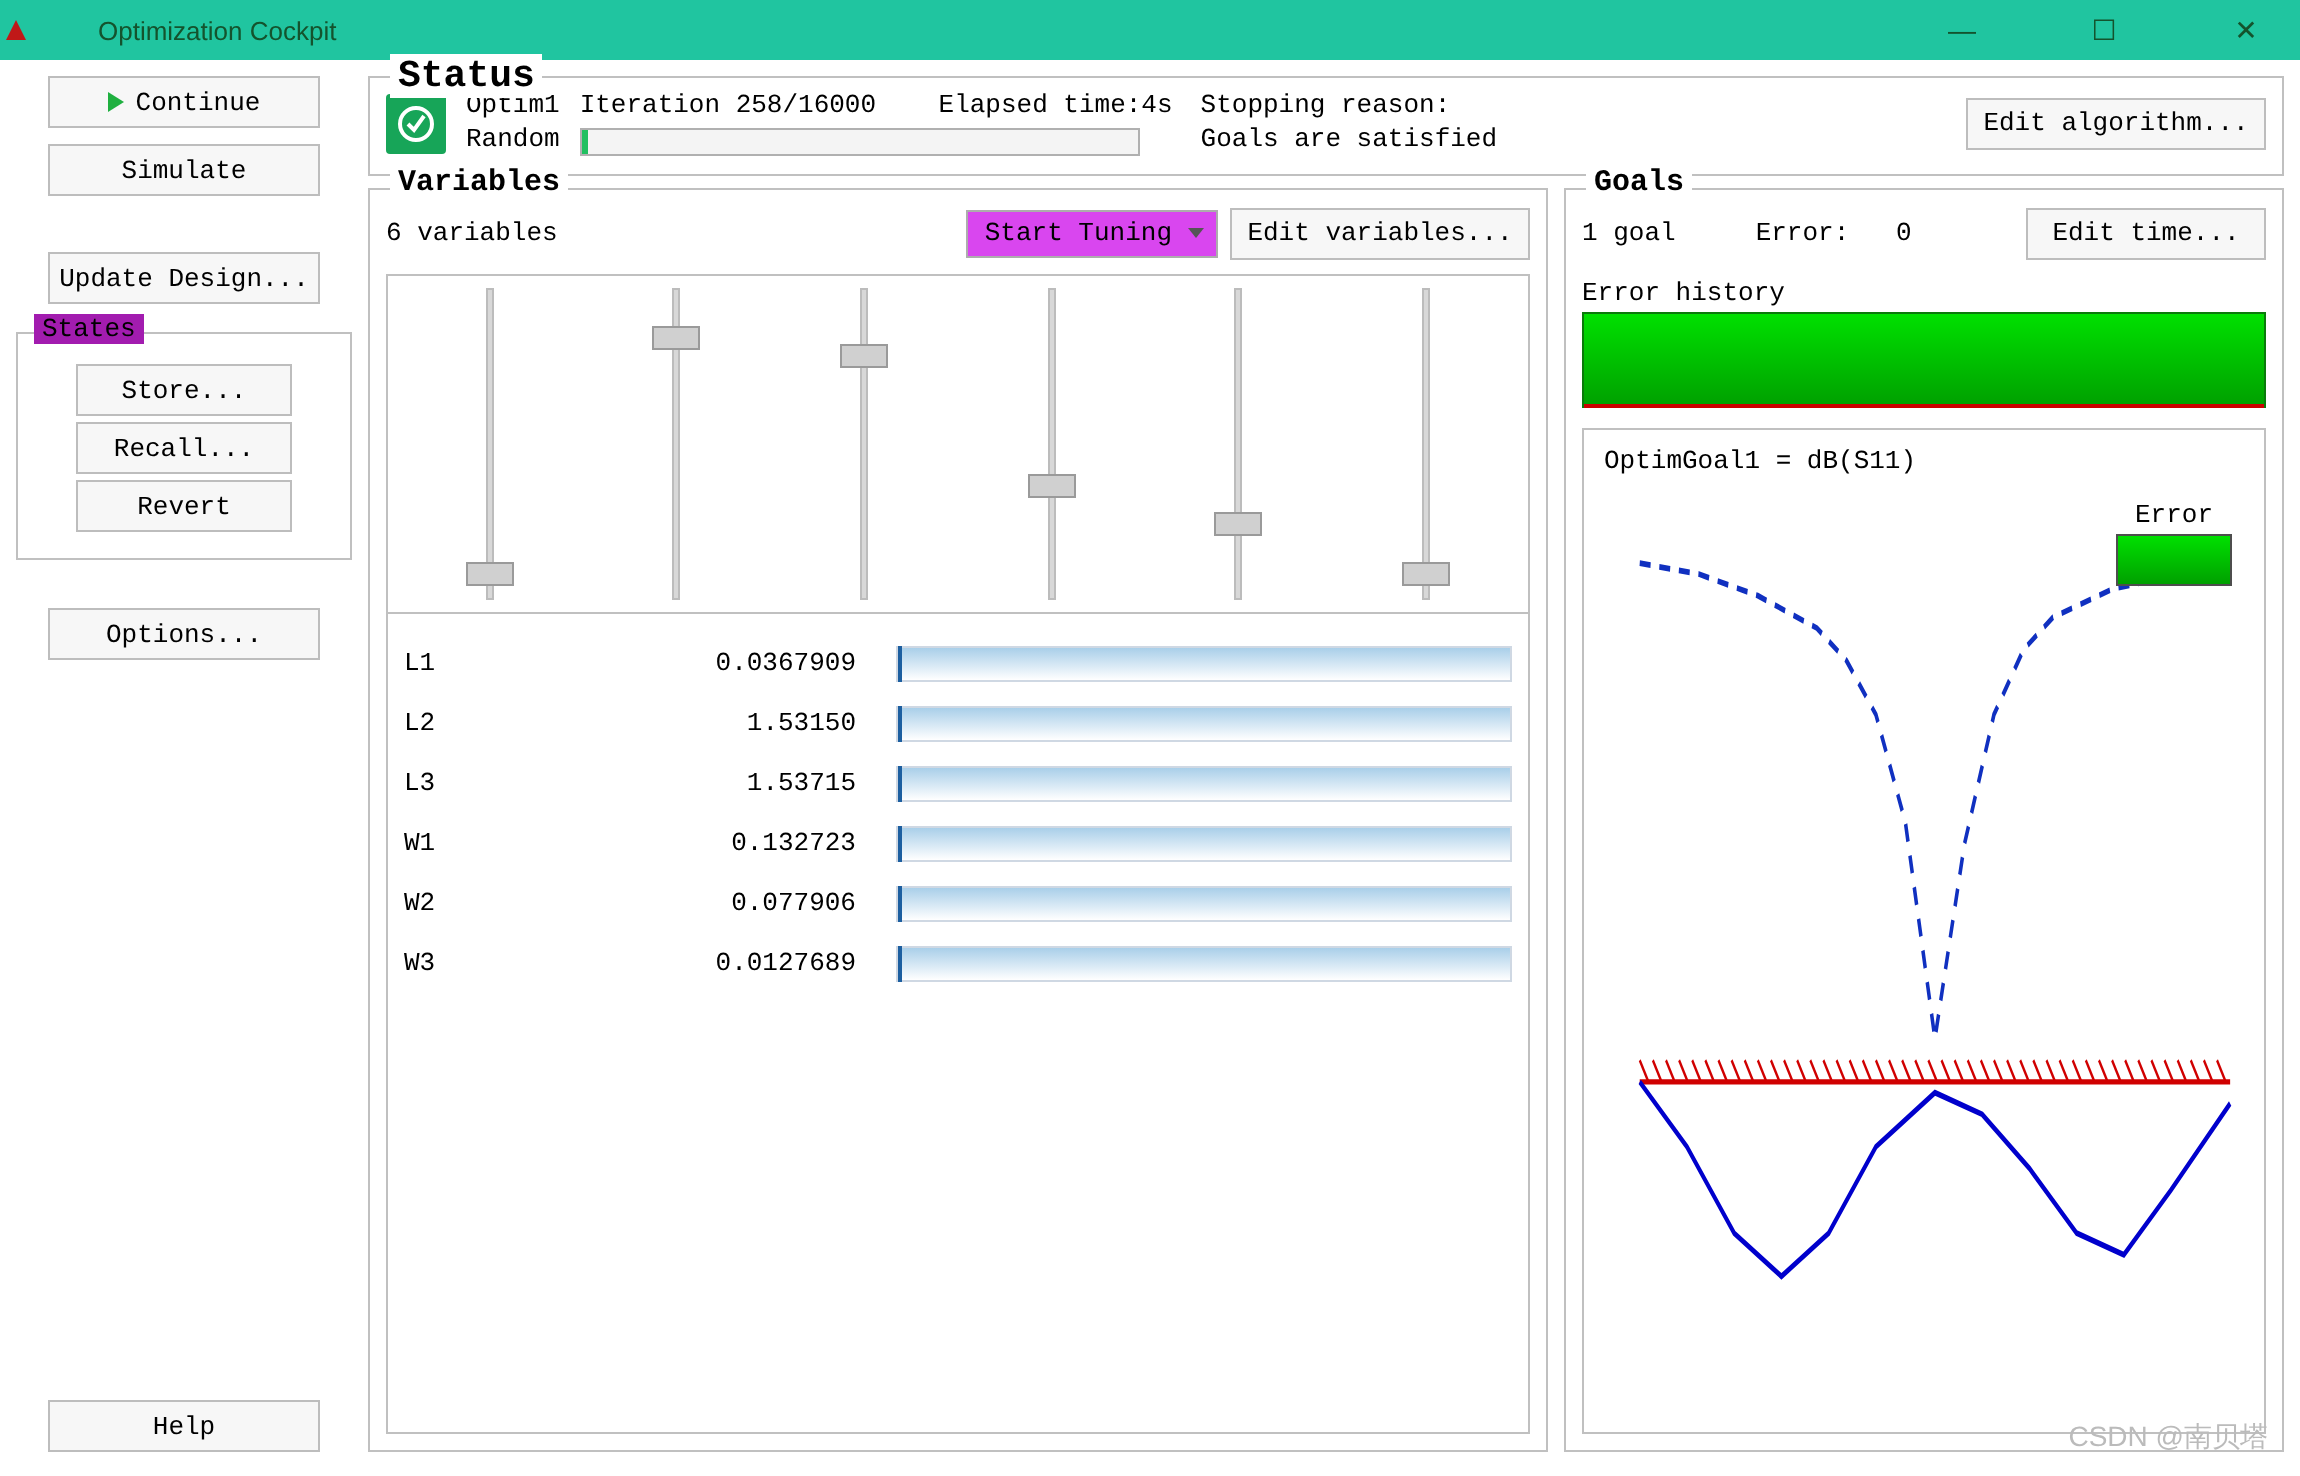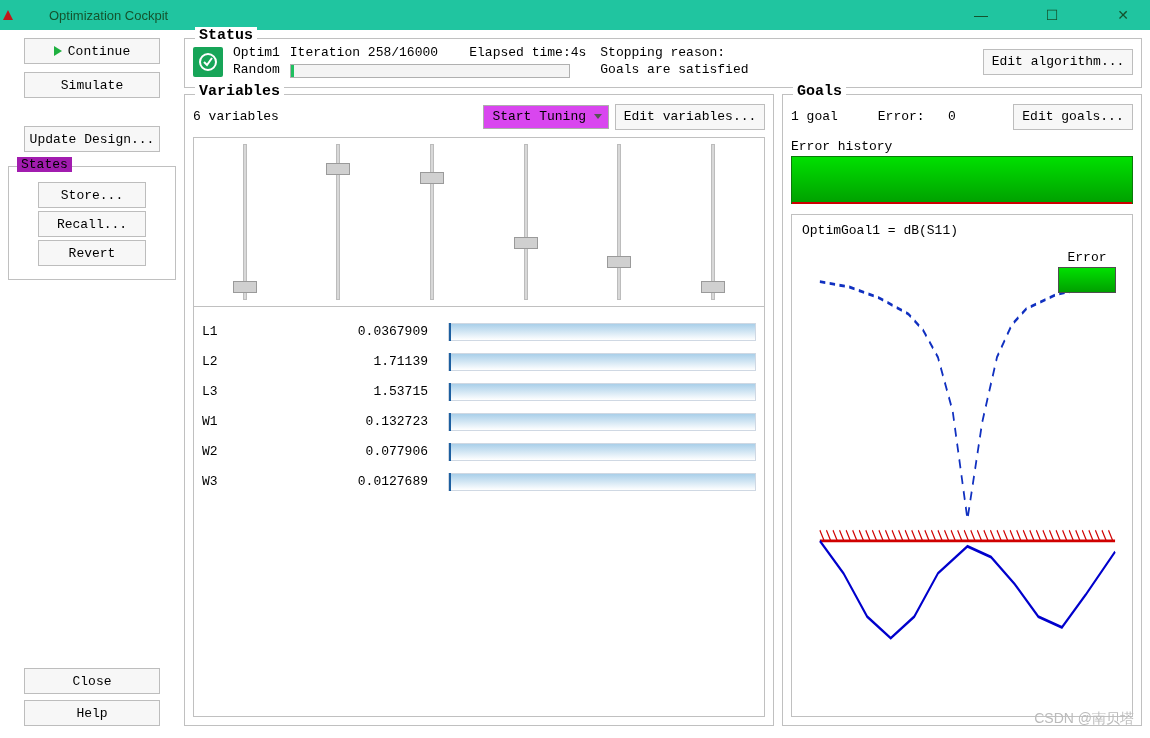--- a/index.html
+++ b/index.html
@@ -88,21 +88,21 @@
     border: 1px solid #c0c0c0;
     position: relative;
     padding: 6px 8px 8px 8px;
     display: flex;
     align-items: center;
     gap: 10px;
     font-family: "Consolas","Courier New",monospace;
   }
   .status-box .legend {
     position:absolute; top:-12px; left:10px; background:#fff; padding:0 4px;
-    font-weight:bold; font-size:15px;
+    font-weight:bold; font-size:19px;
   }
   .status-icon {
     width:30px;height:30px;background:#17a558;border-radius:2px;
     display:flex;align-items:center;justify-content:center;color:#fff;font-size:16px;
   }
   .status-names { line-height:1.3; }
   .status-mid { line-height:1.3; }
   .progress-shell {
     width: 280px; height: 14px; border:1px solid #b0b0b0;
     background:#f4f4f4; margin-top:2px; position:relative;
@@ -218,23 +218,23 @@
     <div class="btn left-wide">Update Design...</div>
 
     <div class="fieldset states-box">
       <span class="legend">States</span>
       <div class="btn">Store...</div>
       <div class="btn">Recall...</div>
       <div class="btn">Revert</div>
     </div>
 
     <div style="height:8px;"></div>
+    <div class="btn left-wide">Options...</div>
 
     <div class="bottom-buttons">
-      <div class="btn left-wide">Close</div>
       <div class="btn left-wide">Help</div>
     </div>
   </div>
 
   <div class="right-area">
     <div class="status-box">
       <span class="legend">Status</span>
       <div class="status-icon">
         <svg width="22" height="22" viewBox="0 0 22 22">
             <circle cx="11" cy="11" r="8" fill="none" stroke="#fff" stroke-width="2"></circle>
@@ -305,21 +305,21 @@
         <div class="vars-table" id="varstable">
             <div class="var-row">
               <span class="name">L1</span>
               <span class="val">0.0367909</span>
               <div class="bar">
                 <div class="mark"></div>
               </div>
             </div>
             <div class="var-row">
               <span class="name">L2</span>
-              <span class="val">1.71139</span>
+              <span class="val">1.53150</span>
               <div class="bar">
                 <div class="mark"></div>
               </div>
             </div>
             <div class="var-row">
               <span class="name">L3</span>
               <span class="val">1.53715</span>
               <div class="bar">
                 <div class="mark"></div>
               </div>
@@ -349,21 +349,21 @@
       </div>
 
       <div class="goals-box">
         <span class="box-legend">Goals</span>
         <div class="goals-head">
           <span class="gcount">1 goal</span>
           <span class="err">
             <span>Error:</span>&nbsp;&nbsp;
             <span>0</span>
           </span>
-          <div class="btn" style="width:120px">Edit goals...</div>
+          <div class="btn" style="width:120px">Edit time...</div>
         </div>
         <div class="err-hist-label">Error history</div>
         <div class="err-hist"></div>
 
         <div class="goal-plot-frame">
           <div class="goal-plot-title">OptimGoal1 = dB(S11)</div>
           <div class="goal-plot">
             <div class="error-badge">
               <div>Error</div>
               <div class="swatch"></div>

